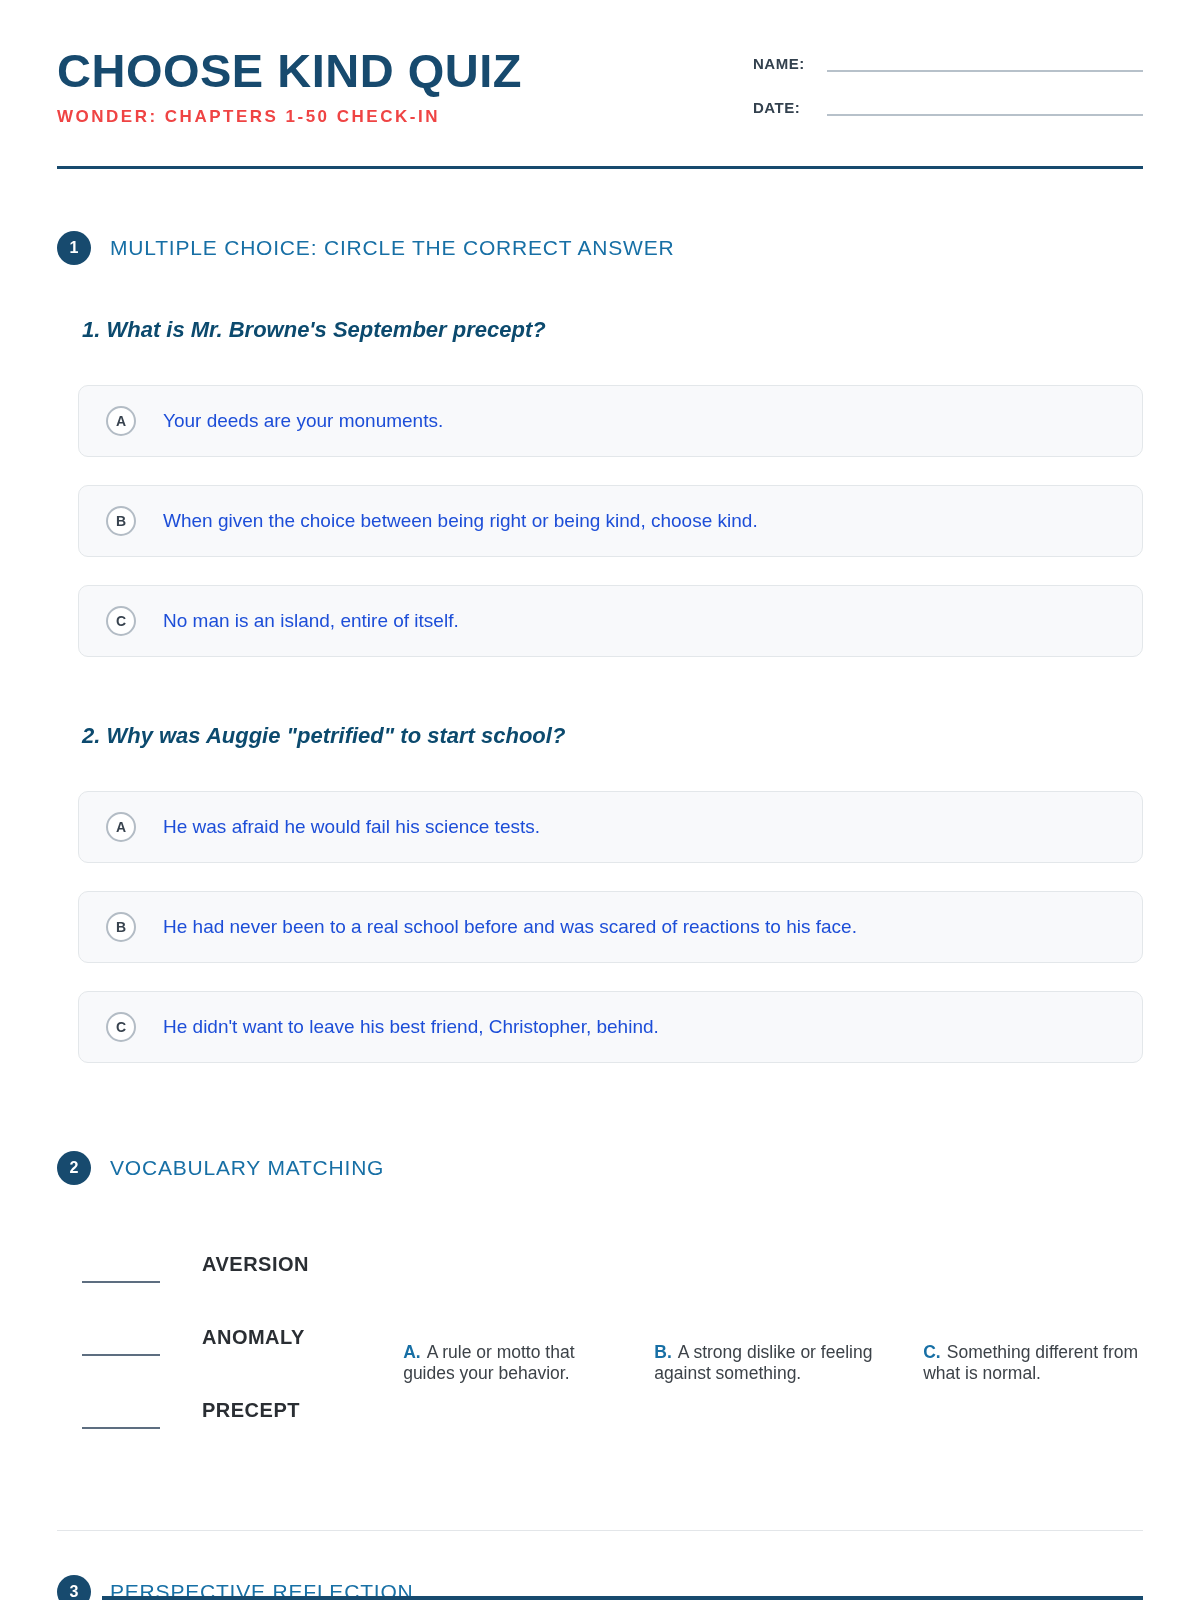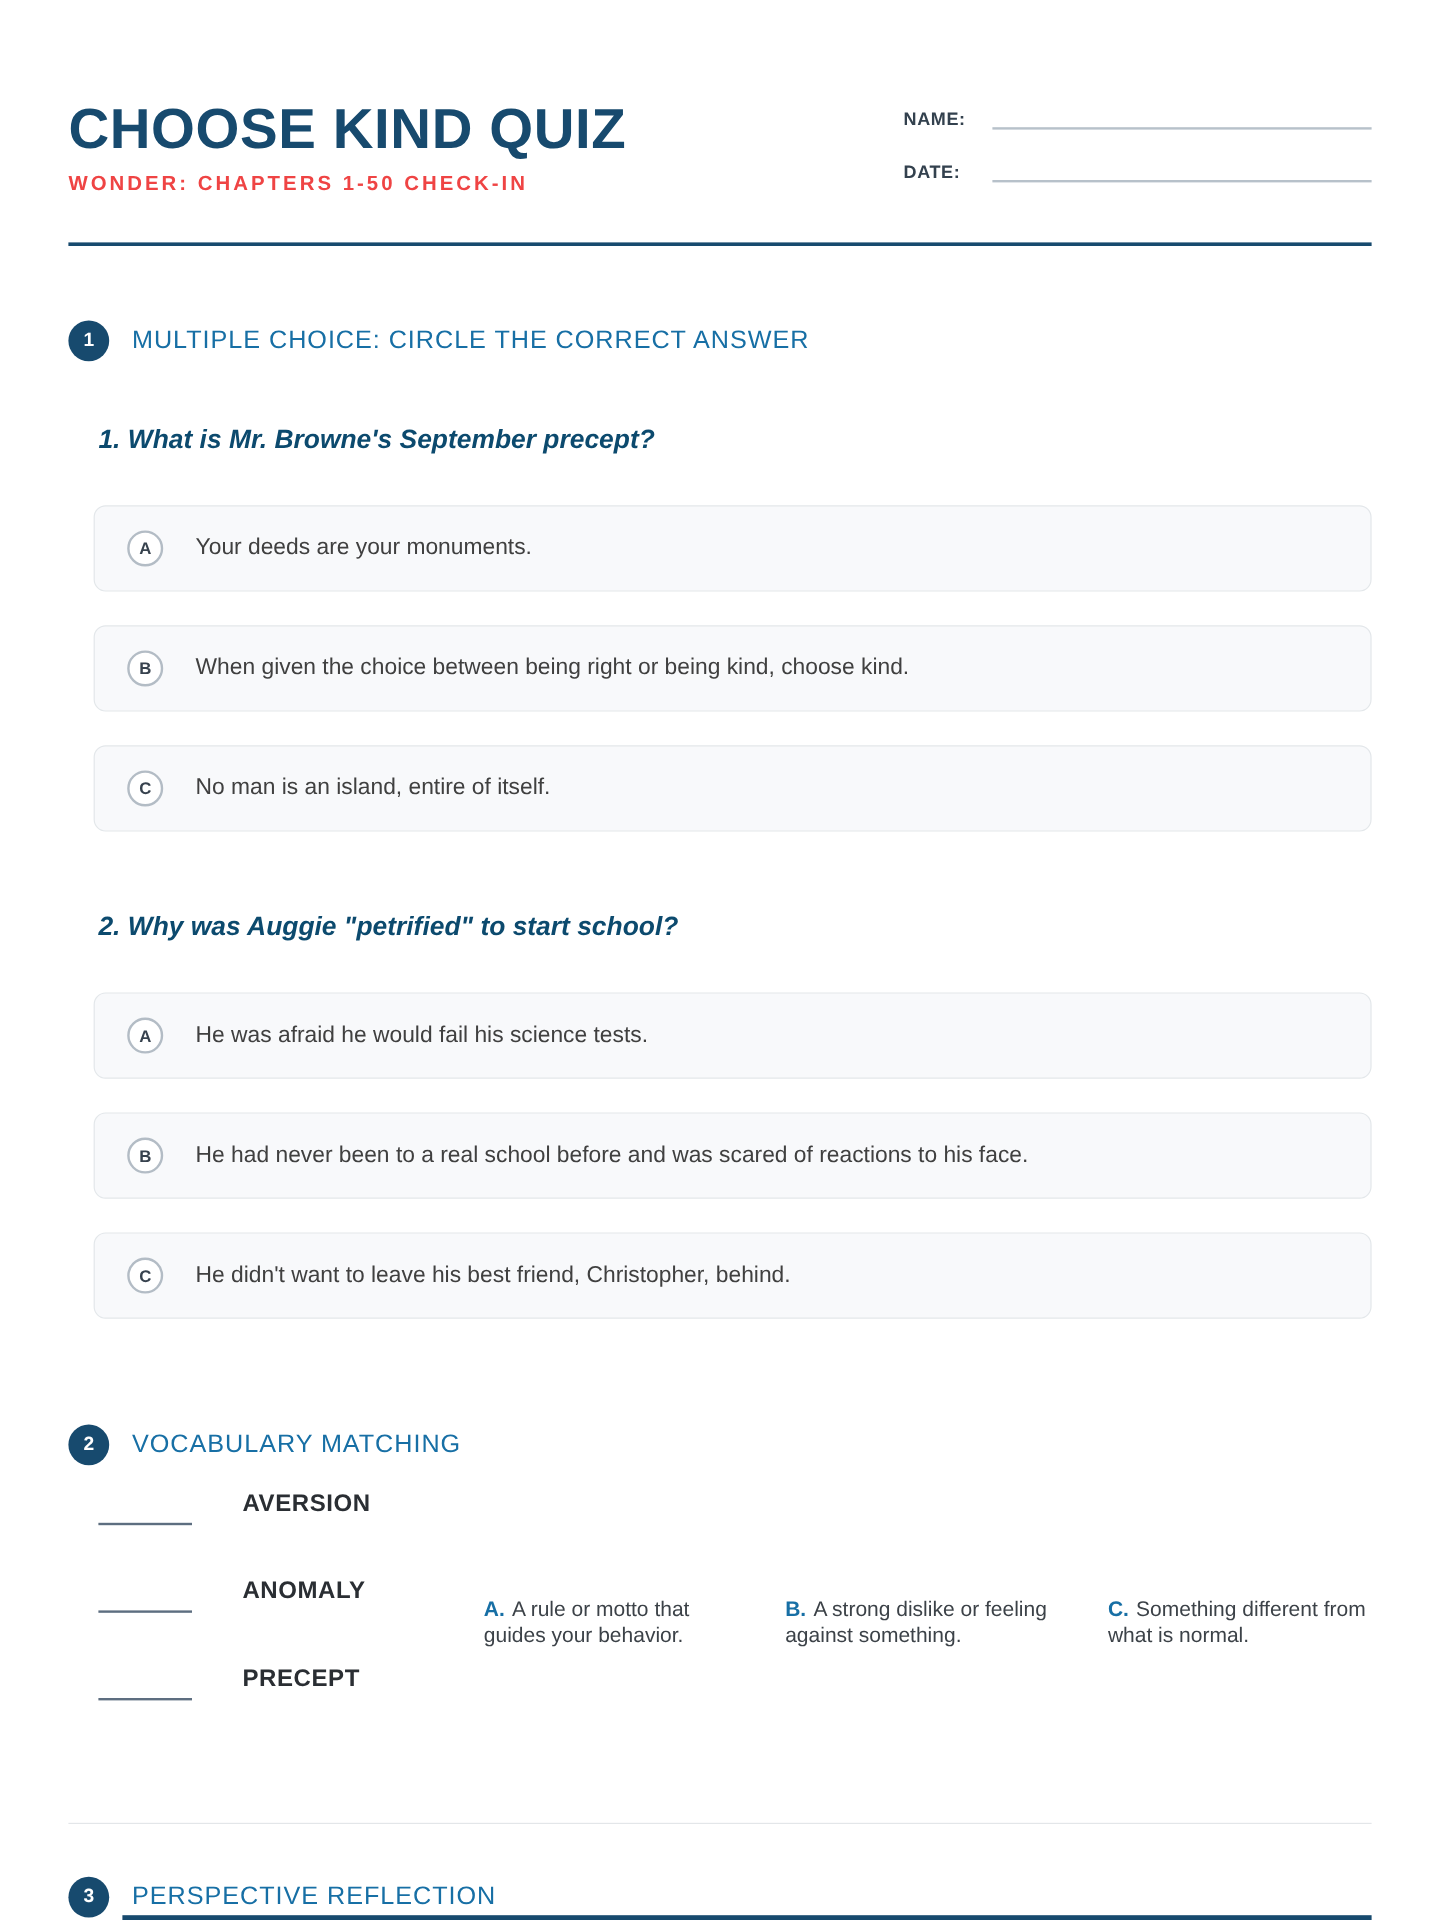--- a/index.html
+++ b/index.html
@@ -10,21 +10,21 @@
   }
   .page {
     position:relative;
     width:1200px; height:1600px;
     padding:46px 57px 0 57px;
     overflow:hidden;
     background:#ffffff;
   }
 
   
-  .header { display:flex; justify-content:space-between; align-items:flex-start;margin-top:36px; }
+  .header { display:flex; justify-content:space-between; align-items:flex-start; }
   .quiz-title {
     font-size:47px; font-weight:800; letter-spacing:0.5px;
     color:#174a6e; line-height:1.05;
   }
   .quiz-subtitle {
     margin-top:12px; font-size:17px; font-weight:700;
     letter-spacing:2.5px; color:#ef4444;
   }
   .name-date { width:390px; padding-top:8px; }
   .field-row { display:flex; align-items:flex-end; margin-bottom:26px; }
@@ -67,24 +67,24 @@
     padding:0 24px 0 27px;
     cursor:pointer;
   }
   .option-letter {
     width:30px; height:30px; border-radius:50%;
     border:2px solid #b3bcc5; color:#37424e; background:#ffffff;
     font-size:14px; font-weight:700;
     display:flex; align-items:center; justify-content:center;
     flex:none; margin-right:27px;
   }
-  .option-text { font-size:19px; color:#404040; }
-
-  
-  .matching { display:flex; margin-top:21px; }
+  .option-text { font-size:19px; color:#1d4ed8; }
+
+  
+  .matching { display:flex; margin-top:68px; }
   .terms-col { margin-left:25px; width:480px; }
   .term-row { display:flex; align-items:baseline; margin-bottom:50px; }
   .term-line {
     width:78px; height:0; border-bottom:2px solid #5d6e80;
     transform:translateY(12px); margin-right:42px; flex:none;
     cursor:text;
   }
   .term-label {
     font-size:20px; font-weight:700; letter-spacing:0.5px; color:#2a2e33;
   }

